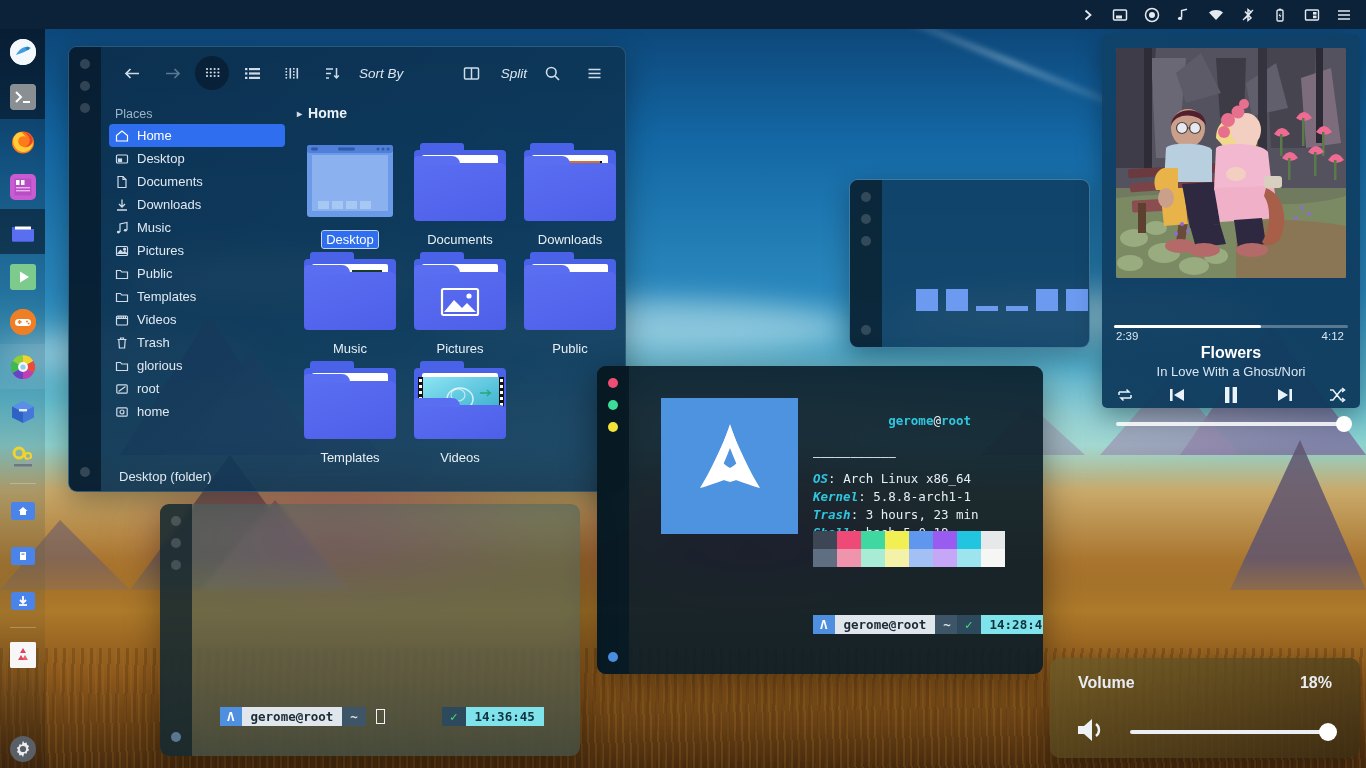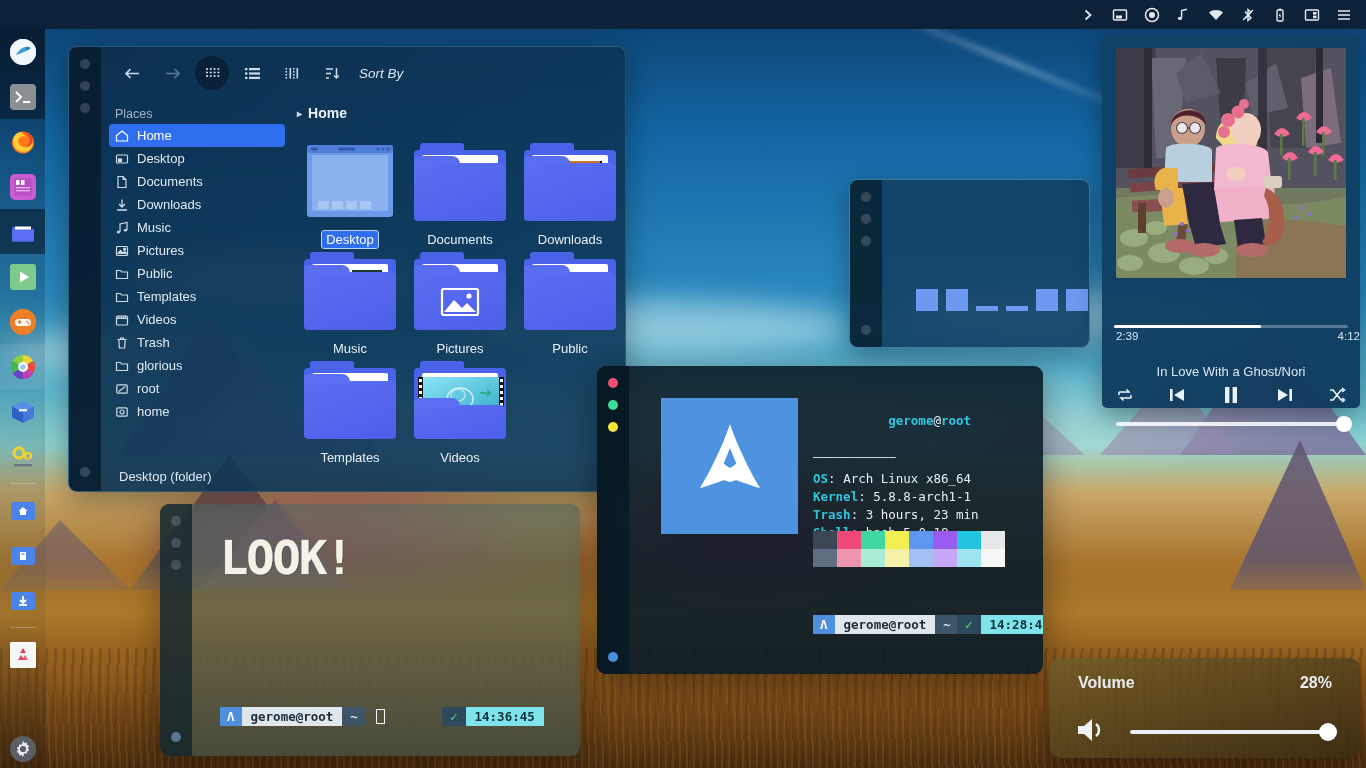--- a/index.html
+++ b/index.html
@@ -168,21 +168,21 @@
   #term1 .wdot.red { background: #ef4d72; }
   #term1 .wdot.green { background: #3ddc97; }
   #term1 .wdot.yellow { background: #f2e23a; }
   #term1 .wdot.blue { background: #4a8fe0; position: absolute; bottom: 12px; }
   #term1-body { position: absolute; left: 32px; top: 0; right: 0; bottom: 0;
                 font-family: "DejaVu Sans Mono", monospace; font-size: 12.5px; }
   #archlogo { position: absolute; left: 32px; top: 32px; width: 137px; height: 136px;
               background: #4e93e0; display: flex; align-items: center; justify-content: center; }
   #nf-text { position: absolute; left: 184px; top: 28px; line-height: 18px; }
   .nf-l { white-space: pre; }
-  .nf-k { color: #2fc6e0; font-weight: bold; }
+  .nf-k { color: #2fc6e0; font-weight: bold; font-style: italic; }
   .nf-v { color: #e6eef4; }
   .nf-user { color: #2fc6e0; font-weight: bold; }
   .nf-at { color: #e6eef4; }
   .nf-rule { color: #e6eef4; }
   #nf-pal { position: absolute; left: 184px; top: 165px; }
   .pal-row { display: flex; }
   .pal-c { width: 24px; height: 18px; }
 
   
   .promptbar { position: absolute; display: flex; align-items: center;
@@ -579,20 +579,40 @@
             </svg>
         </div>
         <div class="tb-btn" title="Sort By">
           <svg width="17" height="17" viewBox="0 0 17 17" fill="none" stroke="currentColor" stroke-width="1.5">
               <path d="M2 4h7M2 8.5h5M2 13h3"></path>
               <path d="M12.5 3v10M10.2 10.5 L12.5 13 L14.8 10.5"></path>
             </svg>
         </div>
         <span class="tb-label">Sort By</span>
 
+        <div class="tb-right">
+          <div class="tb-btn">
+            <svg width="17" height="17" viewBox="0 0 17 17" fill="none" stroke="currentColor" stroke-width="1.5">
+                <rect x="1.5" y="3" width="14" height="11" rx="1"></rect>
+                <path d="M8.5 3v11"></path>
+              </svg>
+          </div>
+          <span class="tb-label">Split</span>
+          <div class="tb-btn">
+            <svg width="17" height="17" viewBox="0 0 17 17" fill="none" stroke="currentColor" stroke-width="1.6">
+                <circle cx="7.3" cy="7.3" r="4.8"></circle>
+                <path d="M10.9 10.9 L15 15"></path>
+              </svg>
+          </div>
+          <div class="tb-btn">
+            <svg width="17" height="17" viewBox="0 0 17 17" stroke="currentColor" stroke-width="1.6">
+                <path d="M2.5 4.5h12M2.5 8.5h12M2.5 12.5h12"></path>
+              </svg>
+          </div>
+        </div>
       </div>
 
       <div id="fm-main">
         <div id="fm-side">
           <div class="side-head">Places</div>
           <div class="side-item sel">
             <span class="side-ico"><svg width="14" height="14" viewBox="0 0 14 14" fill="none" stroke="currentColor" stroke-width="1.2">
                   <path d="M1.5 6.5 L7 2 L12.5 6.5 V12 H1.5Z"></path>
                 </svg></span>
             <span>Home</span>
@@ -973,21 +993,20 @@
 
   <div class="win" id="term2">
     <div class="wdeco">
       <div class="wdot"></div>
       <div class="wdot"></div>
       <div class="wdot"></div>
       <div class="wdot blue"></div>
     </div>
     <div id="term2-body">
       <div class="bigart">
-        <div>LOOK!</div>
       </div>
       <div class="promptbar" style="left:28px;bottom:30px;">
         <span class="p-arch">Λ</span>
         <span class="p-user">gerome@root</span>
         <span class="p-tilde">~</span>
         <span class="p-cursor box"></span>
       </div>
       <div class="promptbar" style="left:250px;bottom:30px;">
         <span class="p-ok">✓</span>
         <span class="p-time">14:36:45</span>
@@ -1092,21 +1111,22 @@
         <circle cx="186" cy="160" r="2"></circle>
             <circle cx="193" cy="166" r="2"></circle>
             <circle cx="180" cy="170" r="2"></circle>
           </g>
       </svg>
     </div>
     <div id="mus-seek">
         <div id="seek-fill" style="width: 63%;"></div>
       </div>
     <span class="mus-time" style="left:14px;">2:39</span>
-    <span class="mus-time" style="right:0;">4:12</span>
+    <span class="mus-time" style="right:16px;">4:12</span>
+    <div id="mus-title">Flowers</div>
     <div id="mus-artist">In Love With a Ghost/Nori</div>
     <div id="mus-ctrls">
       <span><svg width="18" height="18" viewBox="0 0 18 18" fill="none" stroke="currentColor" stroke-width="1.5">
             <path d="M3 6h10l-2.5-2.5M15 12H5l2.5 2.5"></path>
             <path d="M13 6v0M3 6v3M15 12V9"></path>
           </svg></span>
       <span><svg width="20" height="20" viewBox="0 0 20 20" fill="currentColor">
             <rect x="3" y="4" width="2.6" height="12"></rect>
             <path d="M17 4 L7 10 L17 16Z"></path>
           </svg></span>
@@ -1123,21 +1143,21 @@
             <path d="M14 2 l2.5 2 -2.5 2M14 12 l2.5 2 -2.5 2"></path>
           </svg></span>
     </div>
     <div id="mus-vol">
         <div class="knob"></div>
       </div>
   </div>
 
   <div id="volosd">
     <div id="vol-label">Volume</div>
-    <div id="vol-pct">28%</div>
+    <div id="vol-pct">18%</div>
     <div id="vol-icon">
       <svg width="34" height="28" viewBox="0 0 34 28" fill="currentColor">
         <path d="M2 10 h6 L16 3 v22 L8 18 H2Z"></path>
         <path d="M20 8 C24 11 24 17 20 20" fill="none" stroke="currentColor" stroke-width="2.4"></path>
       </svg>
     </div>
     <div id="vol-track">
         <div class="knob"></div>
       </div>
   </div>

